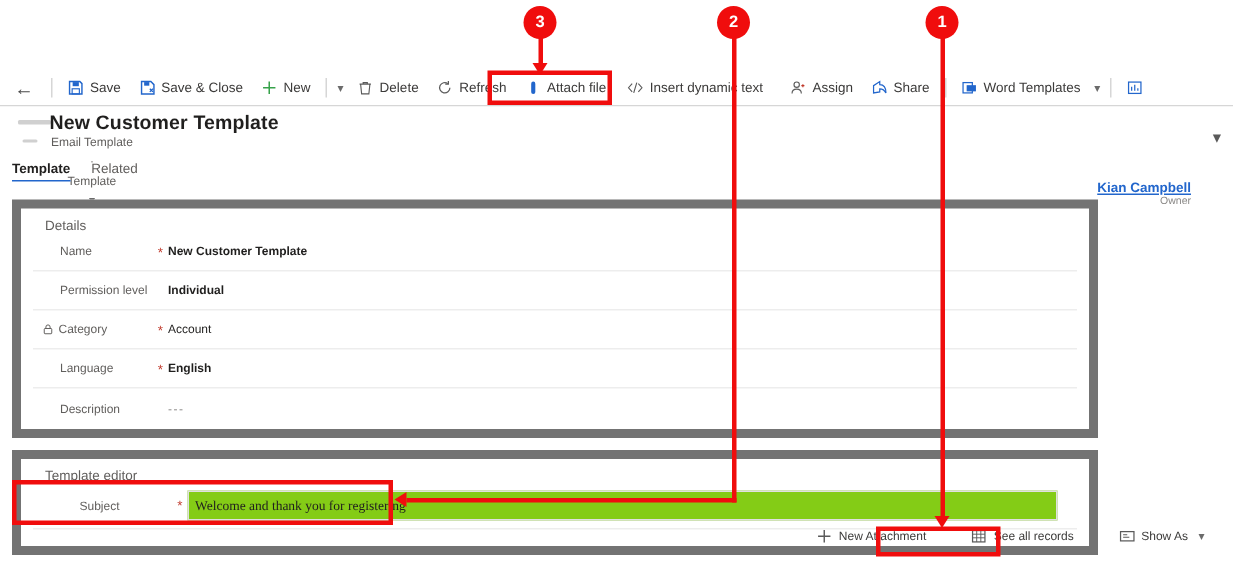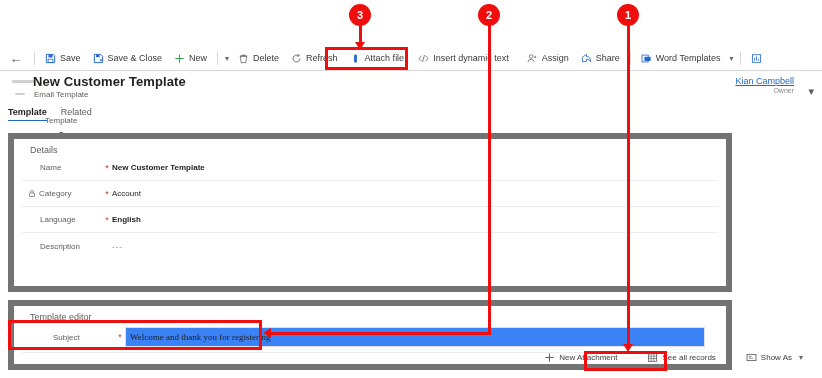--- a/index.html
+++ b/index.html
@@ -58,21 +58,21 @@
     font-size:13px; font-weight:bold; color:#201f1e; letter-spacing:0.1px;
   }
   .rec-sub {
     position:absolute; left:34px; top:19px;
     font-size:8px; color:#605e5c; display:flex; align-items:center; gap:4px;flex-direction:column;
   }
   .rec-sub .dot { color:#8a8886; }
   .owner-box {
     position:absolute; right:28px; top:5px; text-align:right;
   }
-  .owner-name { font-size:9px; font-weight:normal; color:#2266cc; text-decoration:underline; }
+  .owner-name { font-size:9px; font-weight:bold; color:#2266cc; text-decoration:underline;margin-top:44px; }
   .owner-role { font-size:7px; color:#8a8886; margin-top:1px; }
   .owner-chev { position:absolute; right:8px; top:14px; font-size:11px; color:#5a5a5a; }
 
   
   .tabs {
     position:absolute; left:0; top:107px; width:822px; height:18px;
     display:flex; align-items:flex-start; padding-left:8px; gap:14px;
   }
   .tab { font-size:9px; color:#605e5c; padding-bottom:3px; cursor:default; }
   .tab.active { color:#201f1e; font-weight:bold; border-bottom:1.5px solid #2266cc; }
@@ -99,21 +99,21 @@
   .lock-ico { width:8px; height:9px; display:inline-block; }
   .req { width:10px; color:#c0392b; font-size:9px; text-align:center; }
   .form-value { font-size:8px; font-weight:bold; color:#201f1e; }
   .form-value.plain { font-weight:normal; }
   .form-value.muted { color:#8a8886; font-weight:normal; letter-spacing:1px;}
 
   
   .subject-row { display:flex; align-items:center; height:30px; margin:0 21px; }
   .subject-label { width:80px; font-size:8px; color:#605e5c; padding-left:18px;}
   .subject-input {
-    flex:1; height:20px; border:1px solid #e0e0e0; background:#3b82f6;
+    flex:1; height:20px; border:1px solid #e0e0e0; background:#84cc16;
     font-family:"Liberation Serif", serif; font-size:9px; color:#201f1e;
     display:flex; align-items:center; padding:0 4px;
   }
   .body-row { height:22px; margin:0 8px; border-top:1px solid #ededed; }
 
   
   .attach-bar {
     position:absolute; right:10px; top:350px;
     display:flex; align-items:center; gap:18px; white-space:nowrap;
   }
@@ -291,20 +291,25 @@
 
 <div class="card" id="details-card">
   <div class="card-title">Details</div>
 
   <div class="form-row">
     <div class="form-label">Name</div>
     <div class="req">*</div>
     <div class="form-value">New Customer Template</div>
   </div>
 
+  <div class="form-row">
+    <div class="form-label">Permission level</div>
+    <div class="req"></div>
+    <div class="form-value">Individual</div>
+  </div>
 
   <div class="form-row">
     <div class="form-label locked">
       <span class="lock-ico">
         <svg viewBox="0 0 16 16" width="8" height="9">
             <rect x="3" y="7" width="10" height="7" rx="1" fill="none" stroke="#605e5c" stroke-width="1.3"></rect>
             <path d="M5.2 7V5a2.8 2.8 0 0 1 5.6 0v2" fill="none" stroke="#605e5c" stroke-width="1.3"></path>
           </svg>
       </span>
       <span>Category</span>

